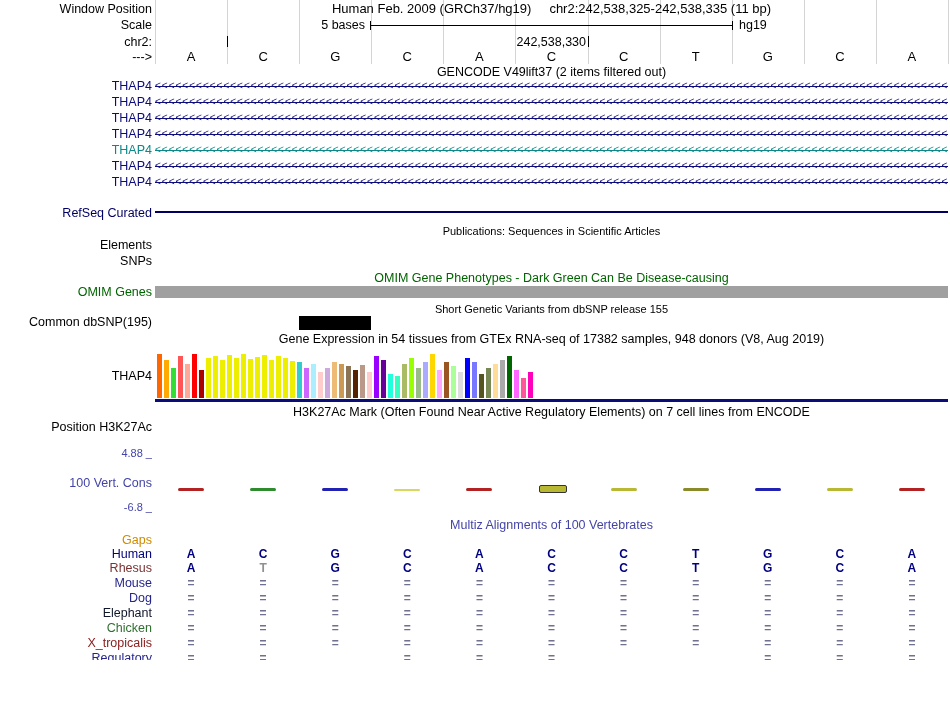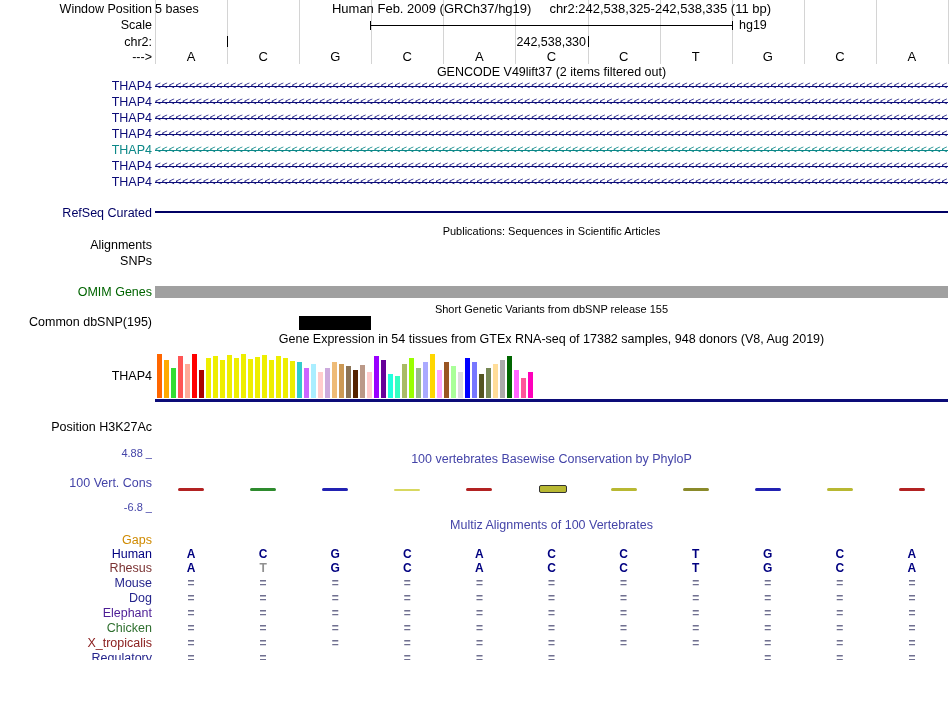--- a/index.html
+++ b/index.html
@@ -46,21 +46,21 @@
       <div class="gridline" style="left: 731.727px; background: rgb(212, 212, 212);"></div>
       <div class="gridline" style="left: 803.818px; background: rgb(212, 212, 212);"></div>
       <div class="gridline" style="left: 875.909px; background: rgb(212, 212, 212);"></div>
       <div class="gridline" style="left: 948px; background: rgb(212, 212, 212);"></div>
     </div>
 
   <div class="lbl" style="top:3px">Window Position</div>
   <div class="title hdr" style="top:2px"><span>Human Feb. 2009 (GRCh37/hg19)</span><span>chr2:242,538,325-242,538,335 (11 bp)</span></div>
 
   <div class="lbl" style="top:19px">Scale</div>
-  <div class="abs" style="left:155px;top:3px;width:210px;text-align:left">5 bases</div>
+  <div class="abs" style="left:155px;top:19px;width:210px;text-align:right">5 bases</div>
   <div class="abs scale-bar"></div>
   <div class="abs" style="left:739px;top:19px">hg19</div>
 
   <div class="lbl" style="top:36px">chr2:</div>
   <div class="abs ruler-tick" style="left:227px"></div>
   <div class="abs" style="left:300px;top:36px;width:286px;text-align:right">242,538,330</div>
   <div class="abs ruler-tick" style="left:588px"></div>
 
   <div class="lbl" style="top:51px">---&gt;</div>
   <div>
@@ -92,23 +92,24 @@
       <div class="lbl gen" style="top: 160px; color: rgb(12, 12, 120);">THAP4</div>
       <div class="gene-arrows" style="top: 160px; color: rgb(12, 12, 120);">&lt;&lt;&lt;&lt;&lt;&lt;&lt;&lt;&lt;&lt;&lt;&lt;&lt;&lt;&lt;&lt;&lt;&lt;&lt;&lt;&lt;&lt;&lt;&lt;&lt;&lt;&lt;&lt;&lt;&lt;&lt;&lt;&lt;&lt;&lt;&lt;&lt;&lt;&lt;&lt;&lt;&lt;&lt;&lt;&lt;&lt;&lt;&lt;&lt;&lt;&lt;&lt;&lt;&lt;&lt;&lt;&lt;&lt;&lt;&lt;&lt;&lt;&lt;&lt;&lt;&lt;&lt;&lt;&lt;&lt;&lt;&lt;&lt;&lt;&lt;&lt;&lt;&lt;&lt;&lt;&lt;&lt;&lt;&lt;&lt;&lt;&lt;&lt;&lt;&lt;&lt;&lt;&lt;&lt;&lt;&lt;&lt;&lt;&lt;&lt;&lt;&lt;&lt;&lt;&lt;&lt;&lt;&lt;&lt;&lt;&lt;&lt;&lt;&lt;&lt;&lt;&lt;&lt;&lt;&lt;&lt;&lt;&lt;&lt;&lt;&lt;&lt;&lt;&lt;&lt;&lt;&lt;&lt;&lt;&lt;&lt;&lt;&lt;&lt;&lt;</div>
       <div class="lbl gen" style="top: 176px; color: rgb(12, 12, 120);">THAP4</div>
       <div class="gene-arrows" style="top: 176px; color: rgb(12, 12, 120);">&lt;&lt;&lt;&lt;&lt;&lt;&lt;&lt;&lt;&lt;&lt;&lt;&lt;&lt;&lt;&lt;&lt;&lt;&lt;&lt;&lt;&lt;&lt;&lt;&lt;&lt;&lt;&lt;&lt;&lt;&lt;&lt;&lt;&lt;&lt;&lt;&lt;&lt;&lt;&lt;&lt;&lt;&lt;&lt;&lt;&lt;&lt;&lt;&lt;&lt;&lt;&lt;&lt;&lt;&lt;&lt;&lt;&lt;&lt;&lt;&lt;&lt;&lt;&lt;&lt;&lt;&lt;&lt;&lt;&lt;&lt;&lt;&lt;&lt;&lt;&lt;&lt;&lt;&lt;&lt;&lt;&lt;&lt;&lt;&lt;&lt;&lt;&lt;&lt;&lt;&lt;&lt;&lt;&lt;&lt;&lt;&lt;&lt;&lt;&lt;&lt;&lt;&lt;&lt;&lt;&lt;&lt;&lt;&lt;&lt;&lt;&lt;&lt;&lt;&lt;&lt;&lt;&lt;&lt;&lt;&lt;&lt;&lt;&lt;&lt;&lt;&lt;&lt;&lt;&lt;&lt;&lt;&lt;&lt;&lt;&lt;&lt;&lt;&lt;&lt;</div>
     </div>
 
   <div class="lbl" style="top: 207px; color: rgb(0, 0, 100);">RefSeq Curated</div>
   <div class="abs refseq-line" style="background: rgb(0, 0, 100);"></div>
 
   <div class="title sm" style="top:225px">Publications: Sequences in Scientific Articles</div>
-  <div class="lbl" style="top:239px">Alignments</div>
+  <div class="lbl" style="top:239px">Elements</div>
   <div class="lbl" style="top:255px">SNPs</div>
 
+  <div class="title" style="top: 272px; color: rgb(0, 100, 0);">OMIM Gene Phenotypes - Dark Green Can Be Disease-causing</div>
   <div class="lbl" style="top: 286px; color: rgb(0, 100, 0);">OMIM Genes</div>
   <div class="abs omim-bar" style="background: rgb(160, 160, 160);"></div>
 
   <div class="title sm" style="top:303px">Short Genetic Variants from dbSNP release 155</div>
   <div class="lbl" style="top:316px">Common dbSNP(195)</div>
   <div class="abs dbsnp-bar" style="background: rgb(0, 0, 0);"></div>
 
   <div class="title" style="top:333px">Gene Expression in 54 tissues from GTEx RNA-seq of 17382 samples, 948 donors (V8, Aug 2019)</div>
   <div class="lbl" style="top:370px">THAP4</div>
   <div class="abs gtex-wrap">
@@ -162,24 +163,24 @@
       <div class="gtex-bar" style="left: 329px; height: 30px; background: rgb(119, 136, 85);"></div>
       <div class="gtex-bar" style="left: 336px; height: 34px; background: rgb(255, 221, 153);"></div>
       <div class="gtex-bar" style="left: 343px; height: 38px; background: rgb(170, 170, 170);"></div>
       <div class="gtex-bar" style="left: 350px; height: 42px; background: rgb(0, 102, 0);"></div>
       <div class="gtex-bar" style="left: 357px; height: 28px; background: rgb(255, 102, 255);"></div>
       <div class="gtex-bar" style="left: 364px; height: 20px; background: rgb(255, 85, 153);"></div>
       <div class="gtex-bar" style="left: 371px; height: 26px; background: rgb(255, 0, 187);"></div>
     </div>
   <div class="abs gtex-line" style="background: rgb(12, 12, 120);"></div>
 
+  <div class="title" style="top:406px">H3K27Ac Mark (Often Found Near Active Regulatory Elements) on 7 cell lines from ENCODE</div>
   <div class="lbl" style="top:421px">Position H3K27Ac</div>
 
   <div class="lbl sm" style="top: 447px; color: rgb(68, 68, 168);">4.88 _</div>
-  <div class="title" style="top: 453px; color: rgb(68, 68, 168);">100 vertebrates Basewise Conservation by PhyloP</div>
   <div class="lbl" style="top: 477px; color: rgb(68, 68, 168);">100 Vert. Cons</div>
   <div class="lbl sm" style="top: 501px; color: rgb(68, 68, 168);">-6.8 _</div>
   <div>
       <div class="phylop-mark" style="left: 178.045px; top: 488px; height: 3px; background: rgb(178, 34, 34);"></div>
       <div class="phylop-mark" style="left: 250.136px; top: 488px; height: 3px; background: rgb(46, 139, 46);"></div>
       <div class="phylop-mark" style="left: 322.227px; top: 488px; height: 3px; background: rgb(34, 34, 178);"></div>
       <div class="phylop-mark" style="left: 394.318px; top: 489px; height: 2px; background: rgb(216, 216, 96);"></div>
       <div class="phylop-mark" style="left: 466.409px; top: 488px; height: 3px; background: rgb(178, 34, 34);"></div>
       <div class="phylop-mark" style="left: 538.5px; top: 485px; height: 6px; background: rgb(184, 184, 50); border: 1px solid rgb(51, 51, 51);"></div>
       <div class="phylop-mark" style="left: 610.591px; top: 488px; height: 3px; background: rgb(184, 184, 50);"></div>
@@ -233,21 +234,21 @@
       <div class="mz-cell" style="left: 227.091px; top: 592px; width: 72.0909px; color: rgb(112, 112, 144);">=</div>
       <div class="mz-cell" style="left: 299.182px; top: 592px; width: 72.0909px; color: rgb(112, 112, 144);">=</div>
       <div class="mz-cell" style="left: 371.273px; top: 592px; width: 72.0909px; color: rgb(112, 112, 144);">=</div>
       <div class="mz-cell" style="left: 443.364px; top: 592px; width: 72.0909px; color: rgb(112, 112, 144);">=</div>
       <div class="mz-cell" style="left: 515.455px; top: 592px; width: 72.0909px; color: rgb(112, 112, 144);">=</div>
       <div class="mz-cell" style="left: 587.545px; top: 592px; width: 72.0909px; color: rgb(112, 112, 144);">=</div>
       <div class="mz-cell" style="left: 659.636px; top: 592px; width: 72.0909px; color: rgb(112, 112, 144);">=</div>
       <div class="mz-cell" style="left: 731.727px; top: 592px; width: 72.0909px; color: rgb(112, 112, 144);">=</div>
       <div class="mz-cell" style="left: 803.818px; top: 592px; width: 72.0909px; color: rgb(112, 112, 144);">=</div>
       <div class="mz-cell" style="left: 875.909px; top: 592px; width: 72.0909px; color: rgb(112, 112, 144);">=</div>
-      <div class="lbl gen" style="top: 607px; color: #4c1d95;">Elephant</div>
+      <div class="lbl gen" style="top: 607px; color: #0f172a;">Elephant</div>
       <div class="mz-cell" style="left: 155px; top: 607px; width: 72.0909px; color: rgb(112, 112, 144);">=</div>
       <div class="mz-cell" style="left: 227.091px; top: 607px; width: 72.0909px; color: rgb(112, 112, 144);">=</div>
       <div class="mz-cell" style="left: 299.182px; top: 607px; width: 72.0909px; color: rgb(112, 112, 144);">=</div>
       <div class="mz-cell" style="left: 371.273px; top: 607px; width: 72.0909px; color: rgb(112, 112, 144);">=</div>
       <div class="mz-cell" style="left: 443.364px; top: 607px; width: 72.0909px; color: rgb(112, 112, 144);">=</div>
       <div class="mz-cell" style="left: 515.455px; top: 607px; width: 72.0909px; color: rgb(112, 112, 144);">=</div>
       <div class="mz-cell" style="left: 587.545px; top: 607px; width: 72.0909px; color: rgb(112, 112, 144);">=</div>
       <div class="mz-cell" style="left: 659.636px; top: 607px; width: 72.0909px; color: rgb(112, 112, 144);">=</div>
       <div class="mz-cell" style="left: 731.727px; top: 607px; width: 72.0909px; color: rgb(112, 112, 144);">=</div>
       <div class="mz-cell" style="left: 803.818px; top: 607px; width: 72.0909px; color: rgb(112, 112, 144);">=</div>

